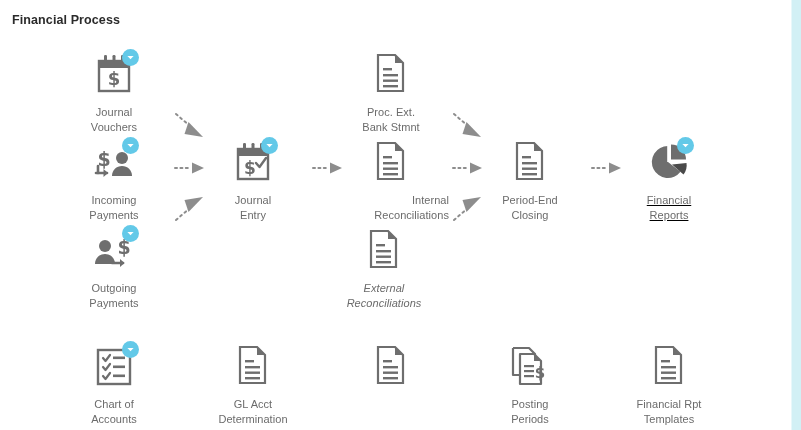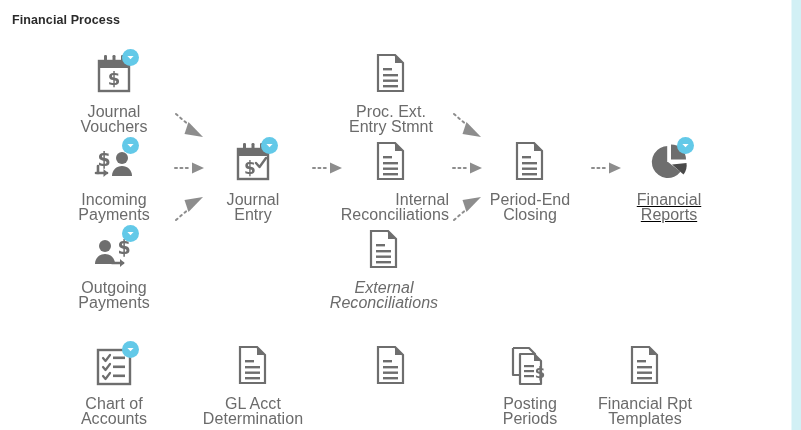--- a/index.html
+++ b/index.html
@@ -36,21 +36,21 @@
     text-align: center;
     cursor: default;
   }
   .tile .iconwrap {
     position: relative;
     width: 116px; height: 46px;
     display: flex; align-items: flex-end; justify-content: center;
   }
   .tile .label {
     margin-top: 7px;
-    font-size: 16px;
+    font-size: 11px;
     line-height: 14.5px;
     color: #6b6b6b;
     white-space: pre-line;
     letter-spacing: .05px;
   }
   .badge {
     position: absolute;
     width: 17px; height: 17px;
     border-radius: 50%;
     background: #63c9e8;
@@ -151,21 +151,21 @@
           <span><svg width="32" height="40" viewBox="0 0 32 40">
               <path d="M3 1 h17 l8 8 v28 h-25 z" fill="#fff" stroke="#6e6e6e" stroke-width="2.2"></path>
               <path d="M20 1 l8 8 h-8 z" fill="#6e6e6e"></path>
               <rect x="8" y="14" width="9" height="2.4" fill="#6e6e6e"></rect>
               <rect x="8" y="20" width="15" height="2.4" fill="#6e6e6e"></rect>
               <rect x="8" y="25.5" width="15" height="2.4" fill="#6e6e6e"></rect>
               <rect x="8" y="31" width="15" height="2.4" fill="#6e6e6e"></rect>
             </svg></span>
         </div>
         <div class="label">Proc. Ext.
-Entry Stmnt</div>
+Bank Stmnt</div>
       </div>
       <div class="tile" style="left: 333px; top: 140px; text-align: right;">
         <div class="iconwrap">
           <span><svg width="32" height="40" viewBox="0 0 32 40">
               <path d="M3 1 h17 l8 8 v28 h-25 z" fill="#fff" stroke="#6e6e6e" stroke-width="2.2"></path>
               <path d="M20 1 l8 8 h-8 z" fill="#6e6e6e"></path>
               <rect x="8" y="14" width="9" height="2.4" fill="#6e6e6e"></rect>
               <rect x="8" y="20" width="15" height="2.4" fill="#6e6e6e"></rect>
               <rect x="8" y="25.5" width="15" height="2.4" fill="#6e6e6e"></rect>
               <rect x="8" y="31" width="15" height="2.4" fill="#6e6e6e"></rect>
@@ -274,21 +274,21 @@
               <path d="M23 8 l7 7 h-7 z" fill="#6e6e6e"></path>
               <rect x="13" y="19" width="10" height="2.2" fill="#6e6e6e"></rect>
               <rect x="13" y="24" width="10" height="2.2" fill="#6e6e6e"></rect>
               <rect x="13" y="29" width="10" height="2.2" fill="#6e6e6e"></rect>
               <text x="29" y="32" font-family="DejaVu Sans, sans-serif" font-size="15" font-weight="bold" fill="#6e6e6e" text-anchor="middle">$</text>
             </svg></span>
         </div>
         <div class="label">Posting
 Periods</div>
       </div>
-      <div class="tile" style="left: 587px; top: 344px;">
+      <div class="tile" style="left: 611px; top: 344px;">
         <div class="iconwrap">
           <span><svg width="32" height="40" viewBox="0 0 32 40">
               <path d="M3 1 h17 l8 8 v28 h-25 z" fill="#fff" stroke="#6e6e6e" stroke-width="2.2"></path>
               <path d="M20 1 l8 8 h-8 z" fill="#6e6e6e"></path>
               <rect x="8" y="14" width="9" height="2.4" fill="#6e6e6e"></rect>
               <rect x="8" y="20" width="15" height="2.4" fill="#6e6e6e"></rect>
               <rect x="8" y="25.5" width="15" height="2.4" fill="#6e6e6e"></rect>
               <rect x="8" y="31" width="15" height="2.4" fill="#6e6e6e"></rect>
             </svg></span>
         </div>

